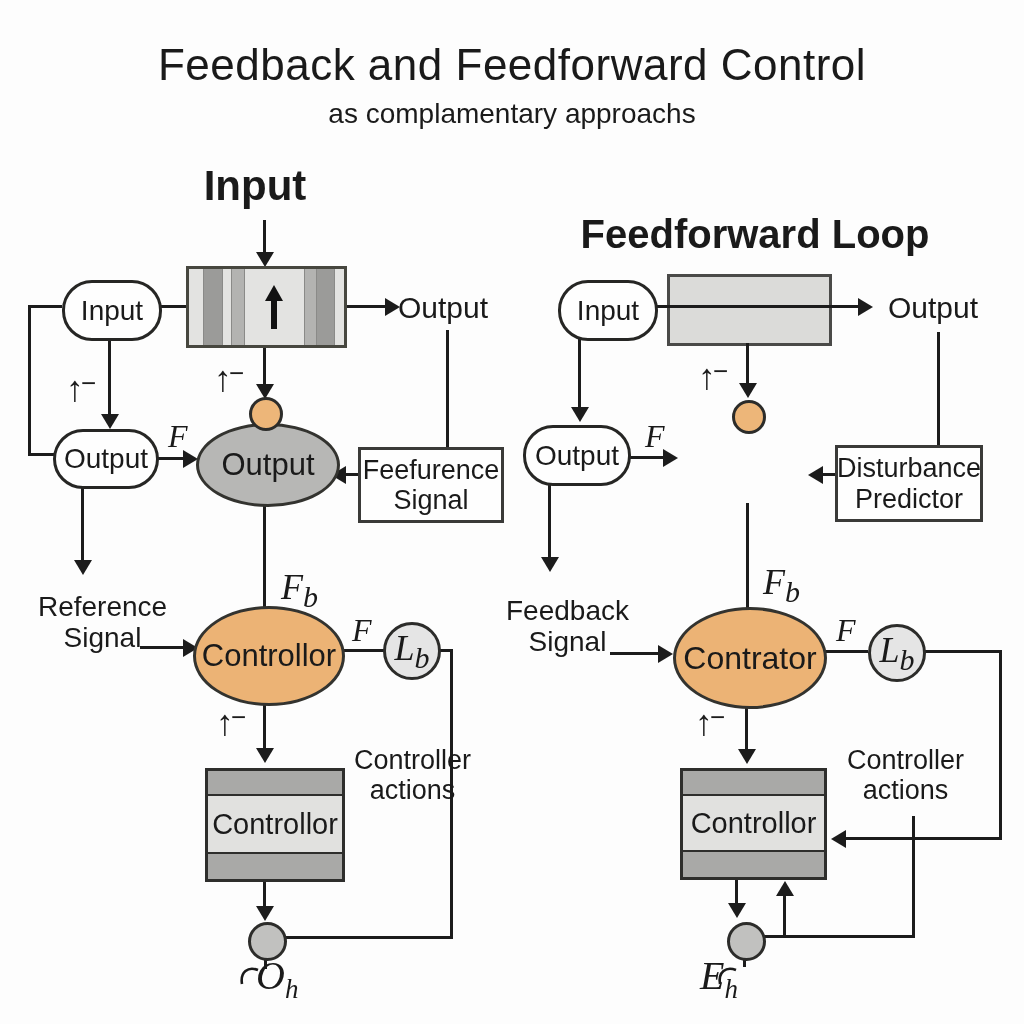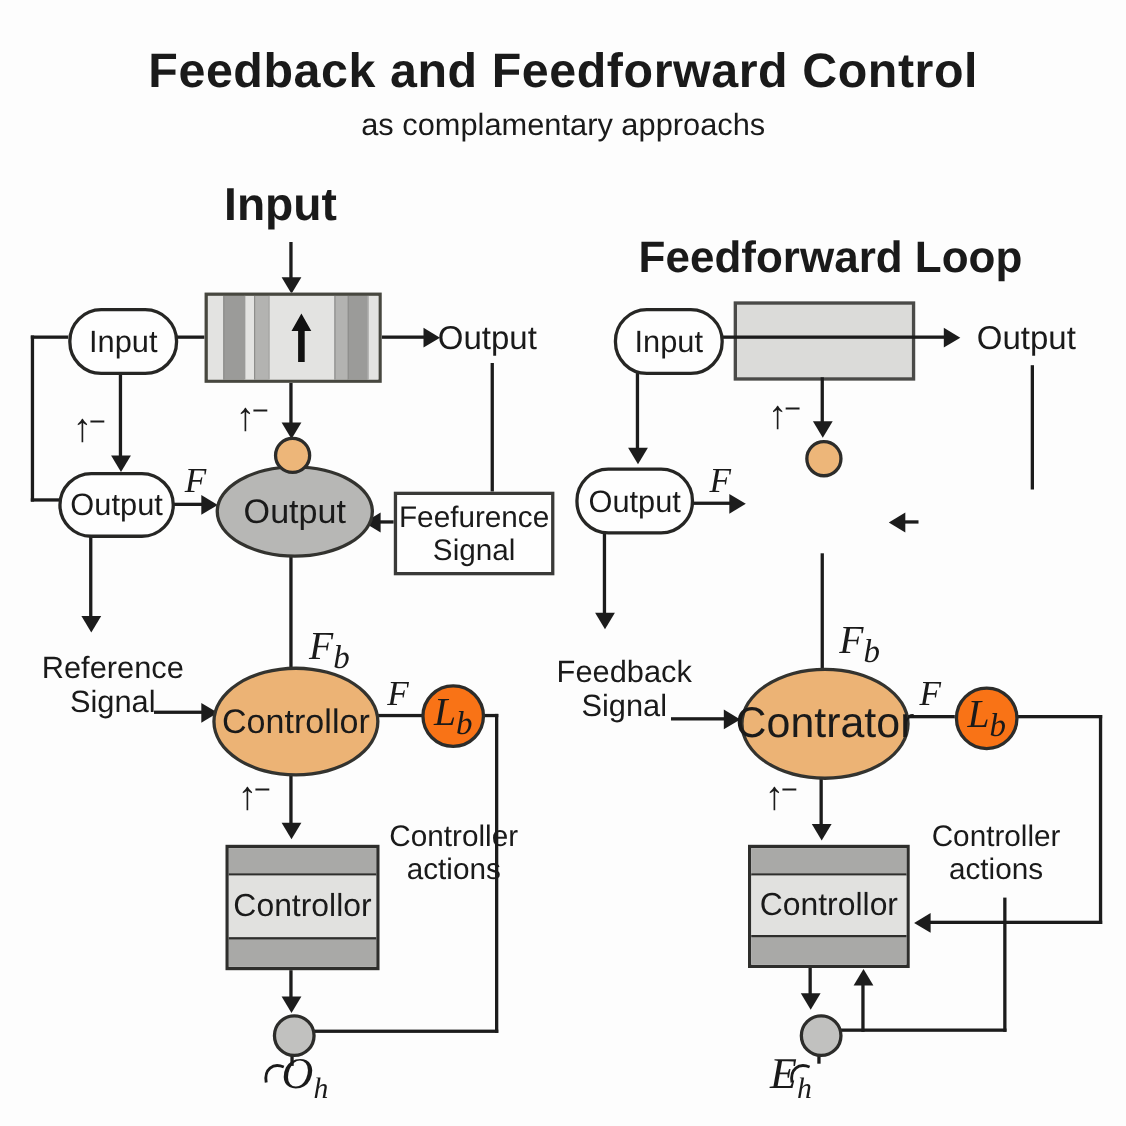--- a/index.html
+++ b/index.html
@@ -21,38 +21,38 @@
   .ah-right{border-top:9px solid transparent;border-bottom:9px solid transparent;border-left:15px solid #1c1c1c;}
   .ah-left{border-top:9px solid transparent;border-bottom:9px solid transparent;border-right:15px solid #1c1c1c;}
   
   .pill{position:absolute;background:#fefefe;border:3px solid #262624;border-radius:30px;
         display:flex;align-items:center;justify-content:center;font-size:28px;}
   .ellipse{position:absolute;border:3px solid #33332f;border-radius:50%;
         display:flex;align-items:center;justify-content:center;font-size:31px;}
   .el-gray{background:#b7b7b5;}
   .el-orange{background:#ecb375;}
   .dot-orange{position:absolute;background:#edb679;border:3px solid #2c2c2a;border-radius:50%;width:28px;height:28px;}
-  .circ-lb{position:absolute;width:52px;height:52px;border:3px solid #2c2c2a;border-radius:50%;background:#f97316;
+  .circ-lb{position:absolute;width:52px;height:52px;border:3px solid #2c2c2a;border-radius:50%;background:#e5e5e5;
         display:flex;align-items:center;justify-content:center;}
   .circ-sum{position:absolute;width:33px;height:33px;border:3px solid #2c2c2a;border-radius:50%;background:#c1c1bf;}
   .wbox{position:absolute;background:#fefefe;border:3px solid #3a3a38;display:flex;flex-direction:column;
         align-items:center;justify-content:center;font-size:27px;line-height:1.12;}
   .bandbox{position:absolute;border:3px solid #2e2e2c;display:flex;flex-direction:column;}
   .band-top{height:23px;background:#a9a9a7;border-bottom:2px solid #2e2e2c;}
   .band-mid{flex:1;background:#e1e1df;display:flex;align-items:center;justify-content:center;font-size:29px;}
   .band-bot{height:25px;background:#a9a9a7;border-top:2px solid #2e2e2c;}
   .stripebox{position:absolute;border:3px solid #47473f;display:flex;background:#e3e3e1;}
   .stripe{height:100%;}
   .st-l{background:#e3e3e1;}
   .st-d{background:#9b9b99;}
   .st-m{background:#b3b3b1;}
   .stripe + .stripe{border-left:1px solid #8a8a88;}
   .plainbox{position:absolute;background:#dbdbd9;border:3px solid #4a4a48;}
   
-  .h-title{font-size:44px;font-weight:bold;letter-spacing:0.5px;}
+  .h-title{font-size:44px;font-weight:normal;letter-spacing:0.5px;}
   .h-sub{font-size:28px;}
   .h-section{font-size:42px;font-weight:bold;}
   .lbl{font-size:28px;line-height:1.1;}
   .math{font-family:"Liberation Serif", serif;font-style:italic;}
   .math-f{font-size:32px;}
   .math-big{font-size:36px;}
   .math-big sub,{font-size:24px;}
   sub{font-style:italic;}
   .upminus{position:absolute;font-size:36px;color:#1c1c1c;line-height:1;}
   .upminus .um-minus{font-size:26px;vertical-align:9px;margin-left:-3px;}
@@ -241,29 +241,33 @@
     </div>
   <div class="txt lbl" style="left:888px;top:291px;font-size:30px;">Output</div>
 
   <div class="pill" style="left:523px;top:425px;width:102px;height:55px;">
       <span>Output</span>
     </div>
   <div class="txt math math-f" style="left:645px;top:418px;">F</div>
 
   <div class="dot-orange" style="left:732px;top:400px;"></div>
 
+  <div class="wbox" style="left:835px;top:445px;width:142px;height:71px;">
+    <span>Disturbance</span>
+    <span>Predictor</span>
+  </div>
 
   <div class="txt math math-big" style="left:763px;top:561px;"><span>F</span><sub>b</sub></div>
 
   <div class="txt ctr lbl" style="left:505px;width:125px;top:596px;text-align:center;">
     <div>Feedback</div>
       <div>Signal</div>
   </div>
 
-  <div class="ellipse el-orange" style="left:673px;top:607px;width:148px;height:96px;font-size:39px;">
+  <div class="ellipse el-orange" style="left:673px;top:607px;width:148px;height:96px;font-size:32px;">
       <span>Contrator</span>
     </div>
   <div class="txt math math-f" style="left:836px;top:612px;">F</div>
 
   <div class="circ-lb" style="left:868px;top:624px;">
       <span class="math math-big"><span>L</span><sub>b</sub></span>
     </div>
 
   <div class="txt ctr lbl" style="left:838px;width:135px;top:746px;font-size:27px;">
     <div>Controller</div>

